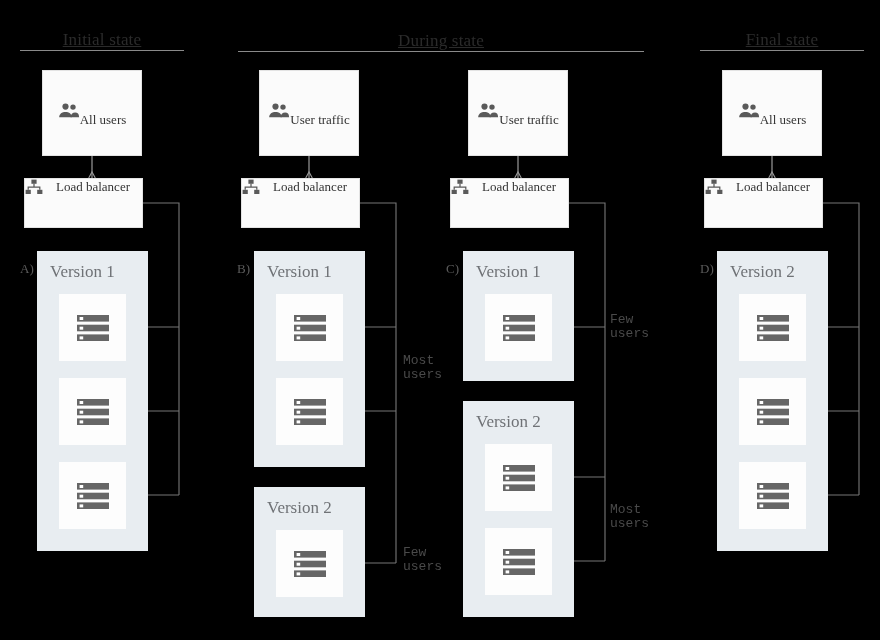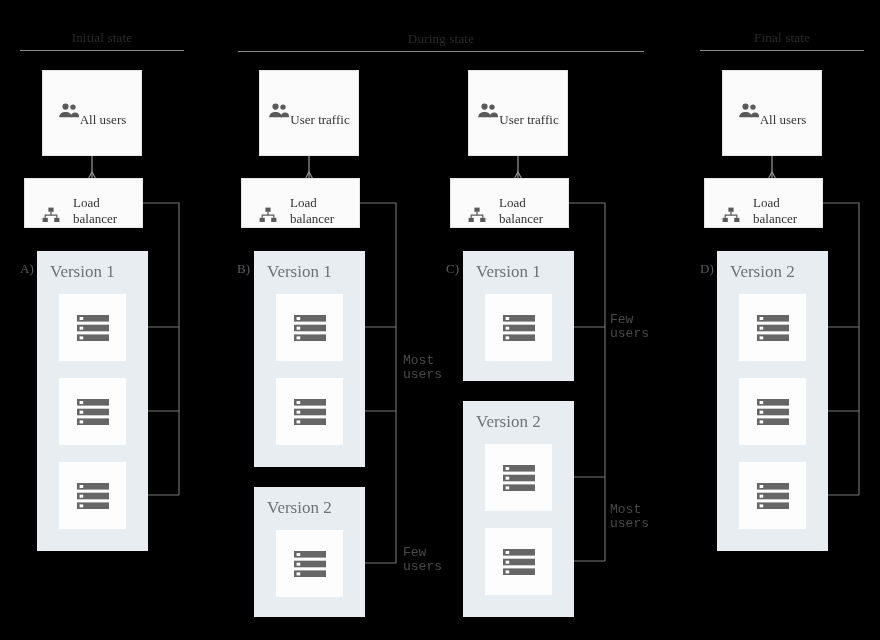--- a/index.html
+++ b/index.html
@@ -14,24 +14,25 @@
     background: #000000;
     font-family: "Liberation Serif", "DejaVu Serif", serif;
     overflow: hidden;
   }
 
   
   .section-title {
     position: absolute;
     text-align: center;
     color: #2b2b2b;
-    font-size: 13px;
+    font-size: 17px;
     font-family: "Liberation Serif", "DejaVu Serif", serif;
     letter-spacing: .2px;
     white-space: nowrap;
+    text-decoration: underline;
   }
   .section-rule {
     position: absolute;
     height: 1px;
     background: #8a8a8a;
   }
 
   
   .step-letter {
     position: absolute;
@@ -55,22 +56,21 @@
   }
   .users-box .node-label {
     color: #333333;
     font-size: 13px;
     margin-top: 13px;
     font-family: "Liberation Serif", "DejaVu Serif", serif;
   }
   .lb-box {
     display: flex;
     flex-direction: row;
-    align-items: flex-end;
-    padding-left: 17px;
+    align-items: flex-start;
   }
   .lb-box .node-label {
     color: #333333;
     font-size: 13px;
     margin-left: 13px;
     font-family: "Liberation Serif", "DejaVu Serif", serif;
   }
 
   
   .version-panel {

